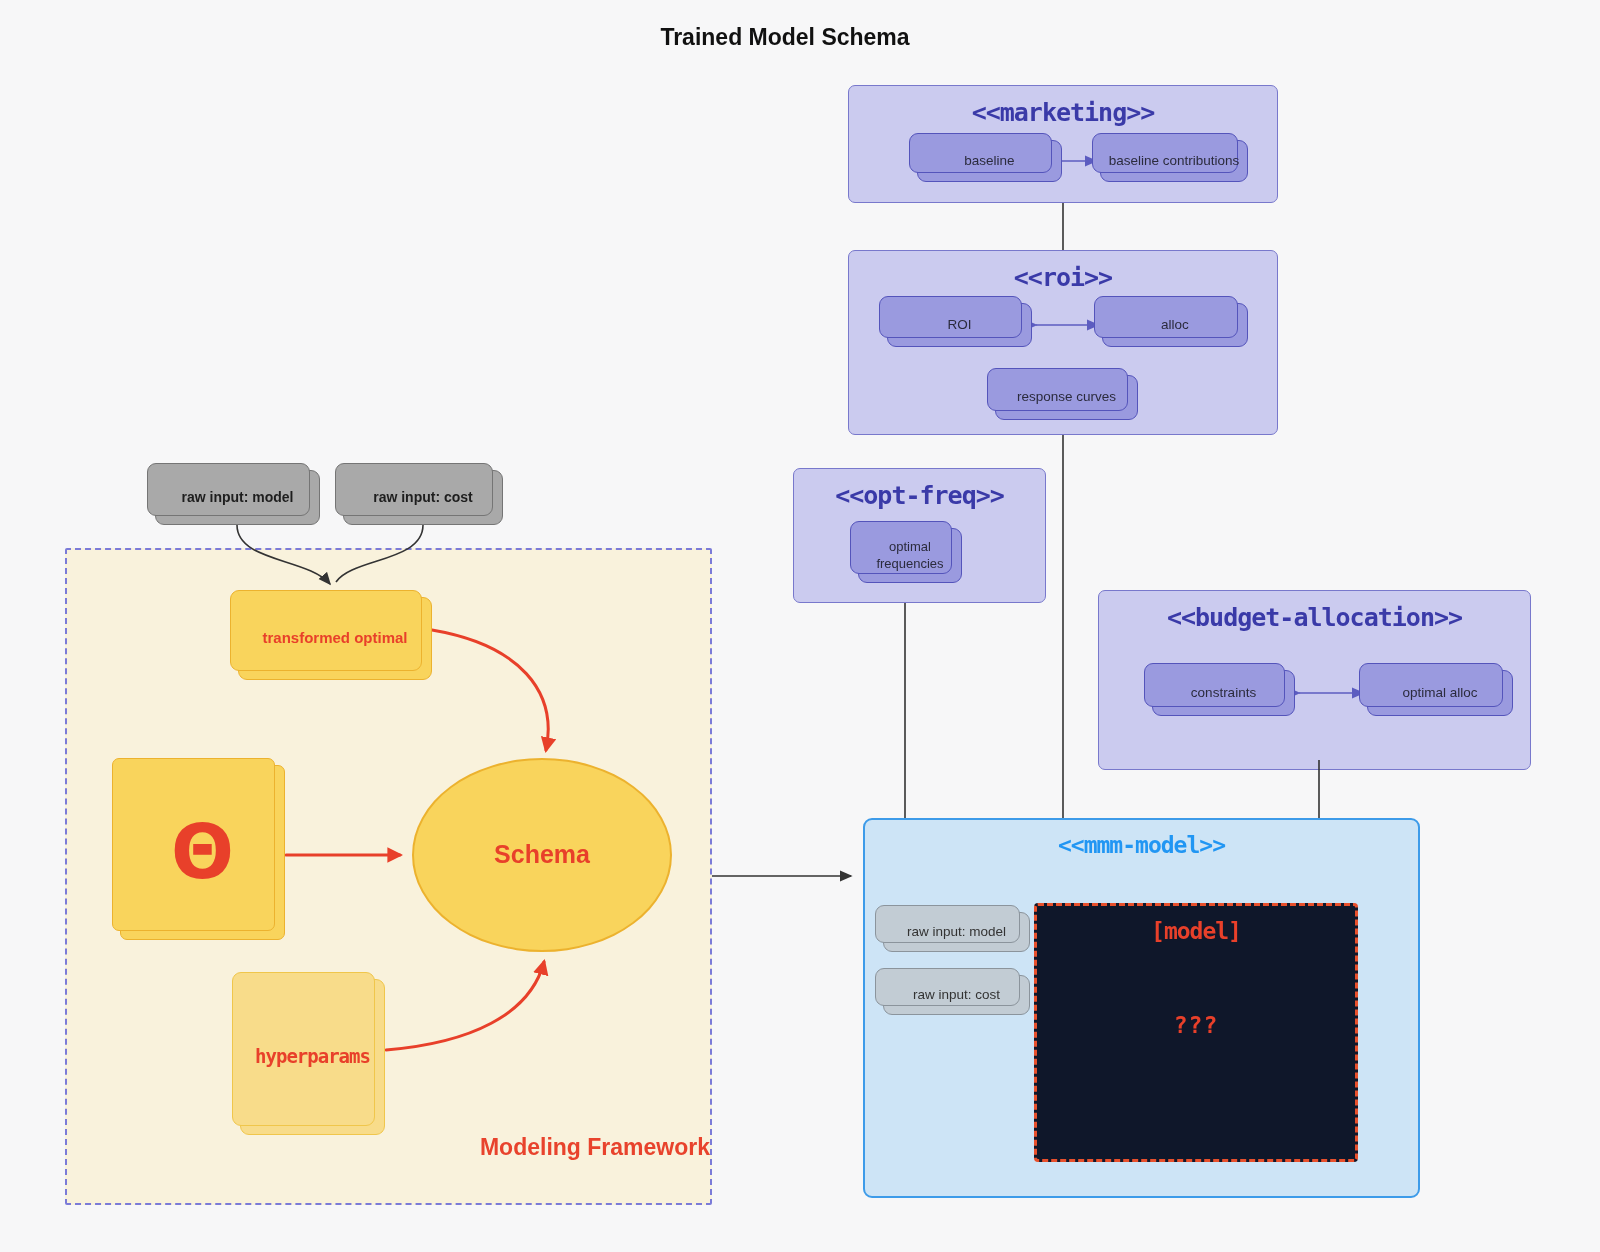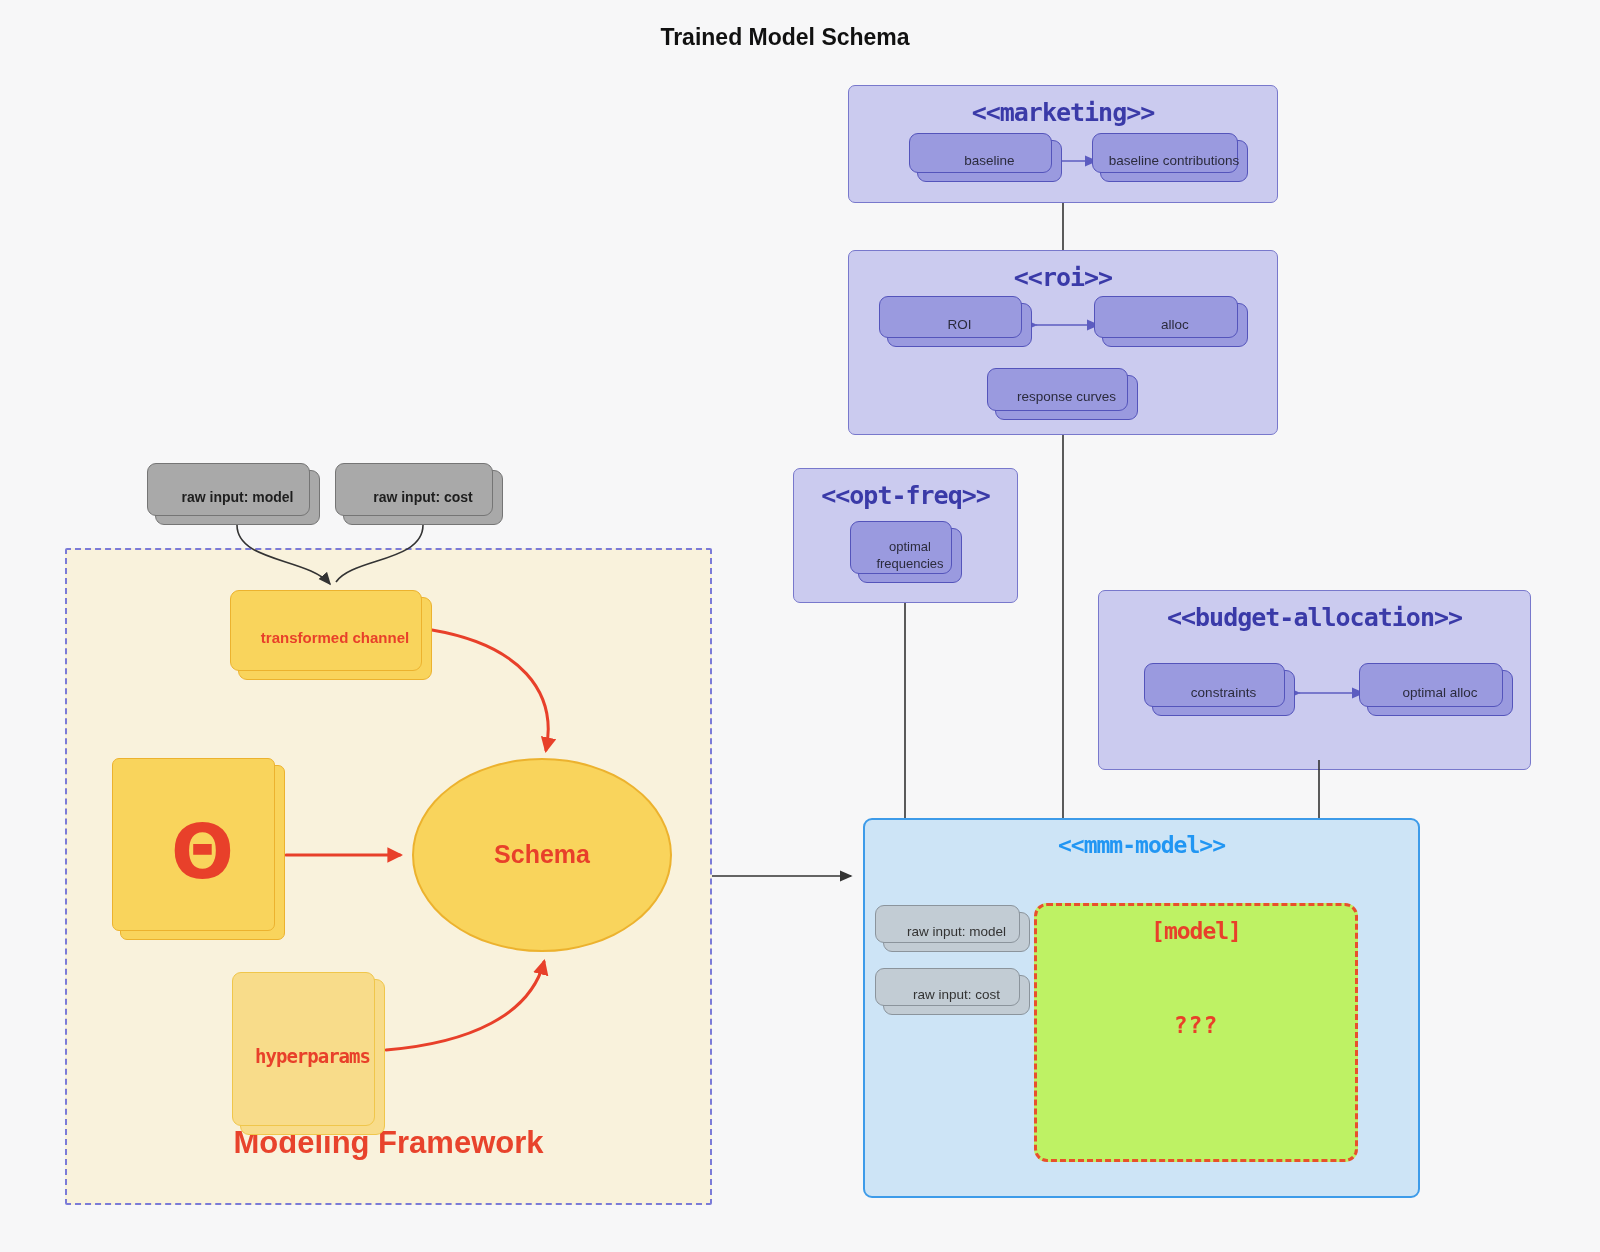--- a/index.html
+++ b/index.html
@@ -16,22 +16,22 @@
   .cluster.purple{background:#cbcbef;border:1.5px solid #7878cc;}
   .cluster-title{
     position:absolute;top:12px;left:0;width:100%;text-align:center;
     font-family:"DejaVu Sans Mono","Liberation Mono",monospace;
     font-weight:bold;font-size:25px;color:#3a3aa8;letter-spacing:-1px;
   }
   .cluster.mmm{background:#cde4f6;border:2px solid #3d9be9;border-radius:9px;}
   .cluster.mmm .cluster-title{color:#2196f3;font-size:23px;}
   .cluster.framework{background:#f9f2dc;border:2px dashed #7b7bd8;border-radius:2px;}
   .framework-label{
-    position:absolute;bottom:42px;left:0;width:100%;text-align:center;
-    font-size:31px;font-weight:bold;color:#e8432c;letter-spacing:0px;
+    position:absolute;bottom:42px;left:0;width:100%;text-align:right;
+    font-size:23px;font-weight:bold;color:#e8432c;letter-spacing:0px;
   }
   
   .node{
     position:absolute;display:flex;align-items:center;justify-content:center;
     text-align:center;border-radius:9px;z-index:2;box-sizing:border-box;
     background:var(--fill);border:1.5px solid var(--stroke);
     font-size:13.5px;color:#2b2b3d;line-height:1.25;padding:2px 6px;
   }
   .stack::before{
     content:"";position:absolute;z-index:-1;top:-8px;left:-9px;
@@ -50,21 +50,21 @@
   }
   .theta-node{font-size:74px;font-weight:bold;color:#e8402a;border-radius:7px;
     font-family:"DejaVu Sans",sans-serif;}
   .train-ellipse{
     border-radius:50%;border-width:2px;
     font-size:25px;font-weight:bold;color:#e8402a;
   }
   
   .model-box{
     position:absolute;z-index:2;box-sizing:border-box;
-    background:#bef264;border:3px dashed #e8502c;border-radius:13px;
+    background:#0f172a;border:3px dashed #e8502c;border-radius:4px;
     display:flex;flex-direction:column;align-items:center;
     font-family:"DejaVu Sans Mono","Liberation Mono",monospace;
     font-weight:bold;color:#e8402a;
   }
   .model-box .model-label{margin-top:12px;font-size:23px;letter-spacing:-1px;}
   .model-box .model-q{margin-top:68px;font-size:23px;letter-spacing:1px;}
   
   svg.edges{position:absolute;top:0;left:0;z-index:1;pointer-events:none;}
 </style>
 </head>
@@ -75,21 +75,21 @@
   <div class="diagram-title">Trained Model Schema</div>
 
   <div class="cluster purple" style="left:848px;top:250px;width:430px;height:185px;">
     <div class="cluster-title">&lt;&lt;roi&gt;&gt;</div>
   </div>
 
   <div class="cluster purple" style="left:848px;top:85px;width:430px;height:118px;">
     <div class="cluster-title">&lt;&lt;marketing&gt;&gt;</div>
   </div>
 
-  <div class="cluster purple" style="left:793px;top:468px;width:225px;height:135px;">
+  <div class="cluster purple" style="left:793px;top:468px;width:253px;height:135px;">
     <div class="cluster-title">&lt;&lt;opt-freq&gt;&gt;</div>
   </div>
 
   <div class="cluster purple" style="left:1098px;top:590px;width:433px;height:180px;">
     <div class="cluster-title">&lt;&lt;budget-allocation&gt;&gt;</div>
   </div>
 
   <div class="cluster mmm" style="left:863px;top:818px;width:557px;height:380px;">
     <div class="cluster-title">&lt;&lt;mmm-model&gt;&gt;</div>
   </div>
@@ -168,21 +168,21 @@
   </div>
   <div class="node slate-node stack" style="left:883px;top:975px;width:147px;height:40px;">
     <span>raw input: cost</span>
   </div>
   <div class="model-box" style="left:1034px;top:903px;width:324px;height:259px;">
     <div class="model-label">[model]</div>
     <div class="model-q">???</div>
   </div>
 
   <div class="node gold-node stack red-bold-sans" style="left:238px;top:597px;width:194px;height:83px;">
-    <span>transformed channel</span>
+    <span>transformed optimal</span>
   </div>
   <div class="node gold-node stack theta-node" style="left:120px;top:765px;width:165px;height:175px;">
     <span>Θ</span>
   </div>
   <div class="node gold-node train-ellipse" style="left:412px;top:758px;width:260px;height:194px;">
     <span>Schema</span>
   </div>
   <div class="node lightgold-node stack red-bold-mono" style="left:240px;top:979px;width:145px;height:156px;">
     <span>hyperparams</span>
   </div>

